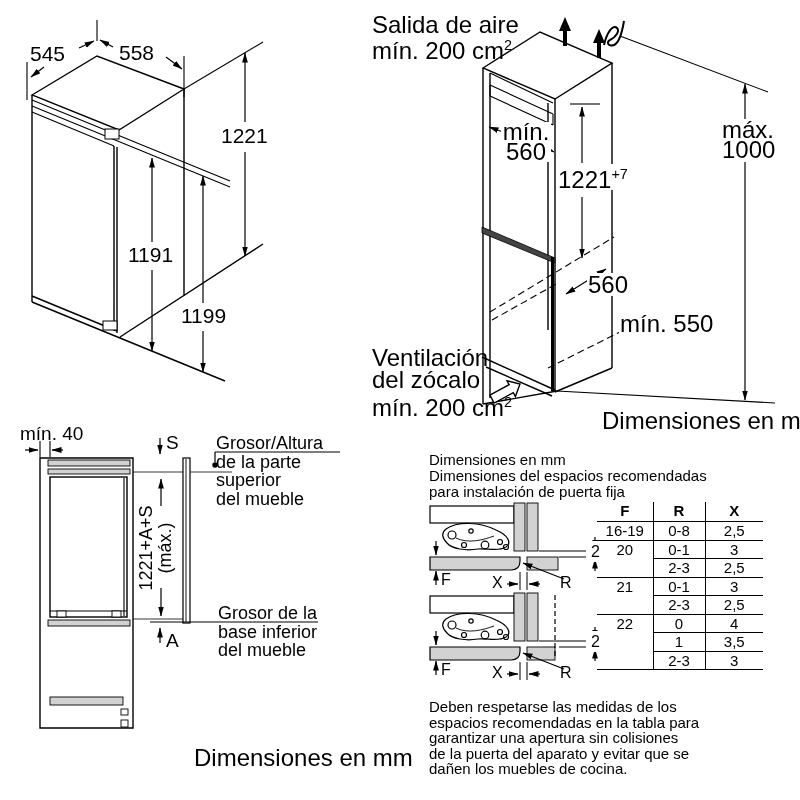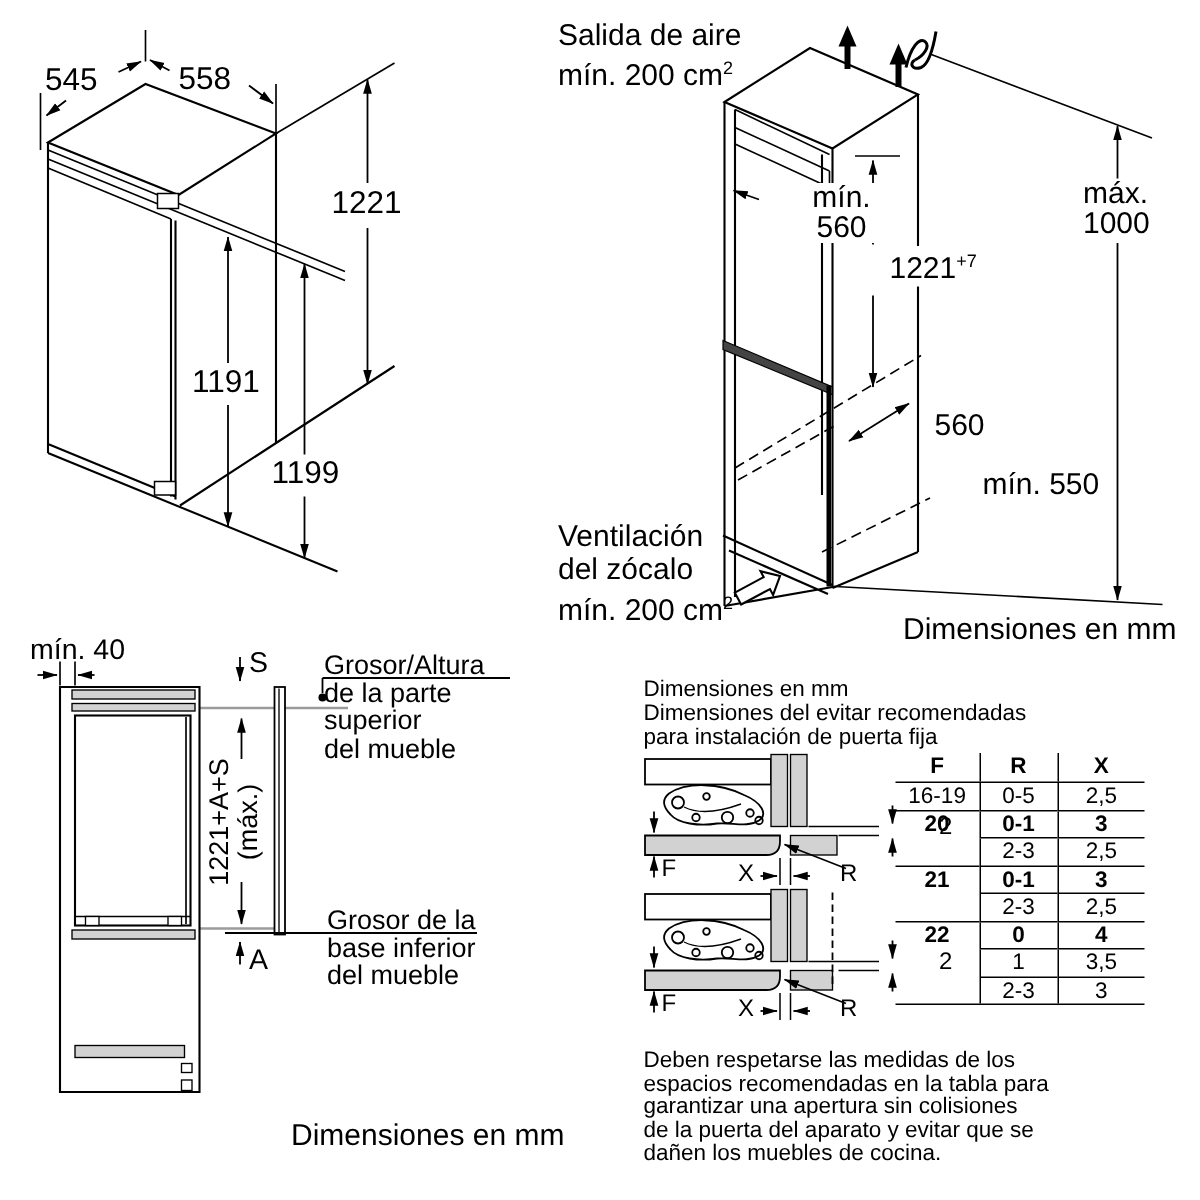--- a/index.html
+++ b/index.html
@@ -1,35 +1,35 @@
 <!DOCTYPE html>
 <html><head>
 <meta charset="utf-8">
 <style>
   html,body{margin:0;padding:0;background:#fff;}
   .canvas{position:relative;width:800px;height:800px;background:#fff;overflow:hidden;
           font-family:"Liberation Sans",sans-serif;color:#000;}
   svg.art{position:absolute;left:0;top:0;}
-  .lbl{position:absolute;font-size:20px;line-height:21px;white-space:nowrap;}
+  .lbl{position:absolute;font-size:24px;line-height:21px;white-space:nowrap;}
   .f21{font-size:21px;}
   .f19{font-size:19px;}
   .f18{font-size:18px;line-height:18.5px;}
   .f16{font-size:16px;}
   .f15{font-size:15px;line-height:16px;}
-  .bgw{background:#fff;padding:0 1px;margin-left:35px;}
+  .bgw{background:#fff;padding:0 1px;}
   .ctr{text-align:center;}
   sup{font-size:0.6em;}
   .rot{transform:rotate(-90deg);transform-origin:center;text-align:center;}
   .gap-table{position:absolute;left:597px;top:502px;width:166px;border-collapse:collapse;
              font-size:15px;text-align:center;table-layout:fixed;}
   .gap-table th{font-weight:bold;border-bottom:1.2px solid #000;padding:0 0 2px;line-height:17px;}
   .gap-table td{padding:0;line-height:17.5px;}
   .gap-table th:nth-child(2),.gap-table th:nth-child(3),
   .gap-table td:nth-child(2),.gap-table td:nth-child(3){border-left:1.2px solid #000;}
-  .gap-table tr.gtop td{border-top:1.2px solid #000;font-weight:bold;}
+  .gap-table tr.gtop td{border-top:1.2px solid #000;}
   .gap-table tr.rtop td:nth-child(2),.gap-table tr.rtop td:nth-child(3){border-top:1.2px solid #000;}
   .gap-table tr.last td{border-bottom:1.2px solid #000;}
 </style>
 </head>
 <body>
 
 <div class="canvas">
 
 <svg class="art" width="800" height="800" viewBox="0 0 800 800">
   <defs>
@@ -221,21 +221,21 @@
   </div>
   <div class="lbl f19" style="left:166px;top:630px">A</div>
   <div class="lbl f18" style="left:218px;top:604px">
     <div>Grosor de la</div>
     <div>base inferior</div>
     <div>del mueble</div>
   </div>
   <div class="lbl" style="left:194px;top:747px">Dimensiones en mm</div>
 
   <div class="lbl f15" style="left:429px;top:452px">Dimensiones en mm</div>
-  <div class="lbl f15" style="left:429px;top:468px">Dimensiones del evitar recomendadas</div>
+  <div class="lbl f15" style="left:429px;top:468px">Dimensiones del espacios recomendadas</div>
   <div class="lbl f15" style="left:429px;top:484px">para instalación de puerta fija</div>
 
   <div class="lbl f16" style="left:441px;top:569px">F</div>
   <div class="lbl f16" style="left:492px;top:572px">X</div>
   <div class="lbl f16" style="left:560px;top:572px">R</div>
   <div class="lbl f16 bgw" style="left:590px;top:541px">2</div>
   <div class="lbl f16" style="left:441px;top:659px">F</div>
   <div class="lbl f16" style="left:492px;top:662px">X</div>
   <div class="lbl f16" style="left:560px;top:662px">R</div>
   <div class="lbl f16 bgw" style="left:590px;top:631px">2</div>
@@ -249,21 +249,21 @@
     <thead>
       <tr>
         <th>F</th>
         <th>R</th>
         <th>X</th>
       </tr>
     </thead>
     <tbody>
       <tr>
           <td>16-19</td>
-          <td>0-5</td>
+          <td>0-8</td>
           <td>2,5</td>
         </tr>
       <tr class="gtop">
           <td>20</td>
           <td>0-1</td>
           <td>3</td>
         </tr>
       <tr class="rtop">
           <td></td>
           <td>2-3</td>

